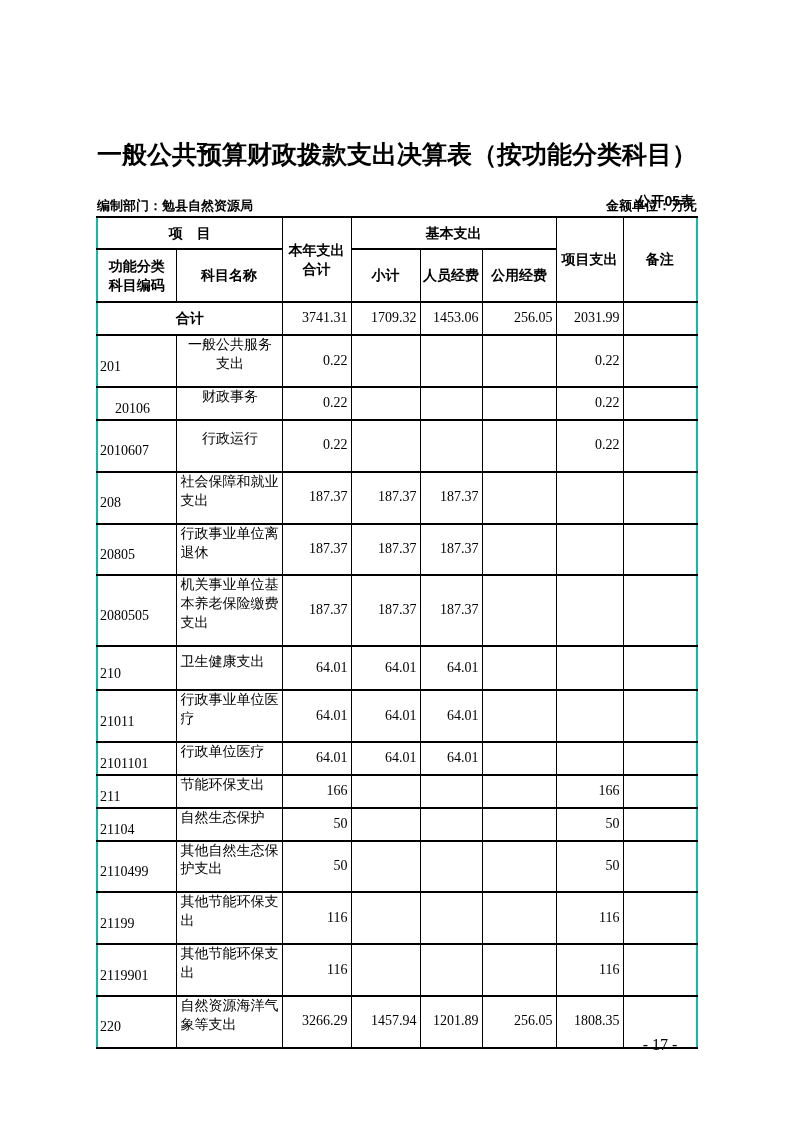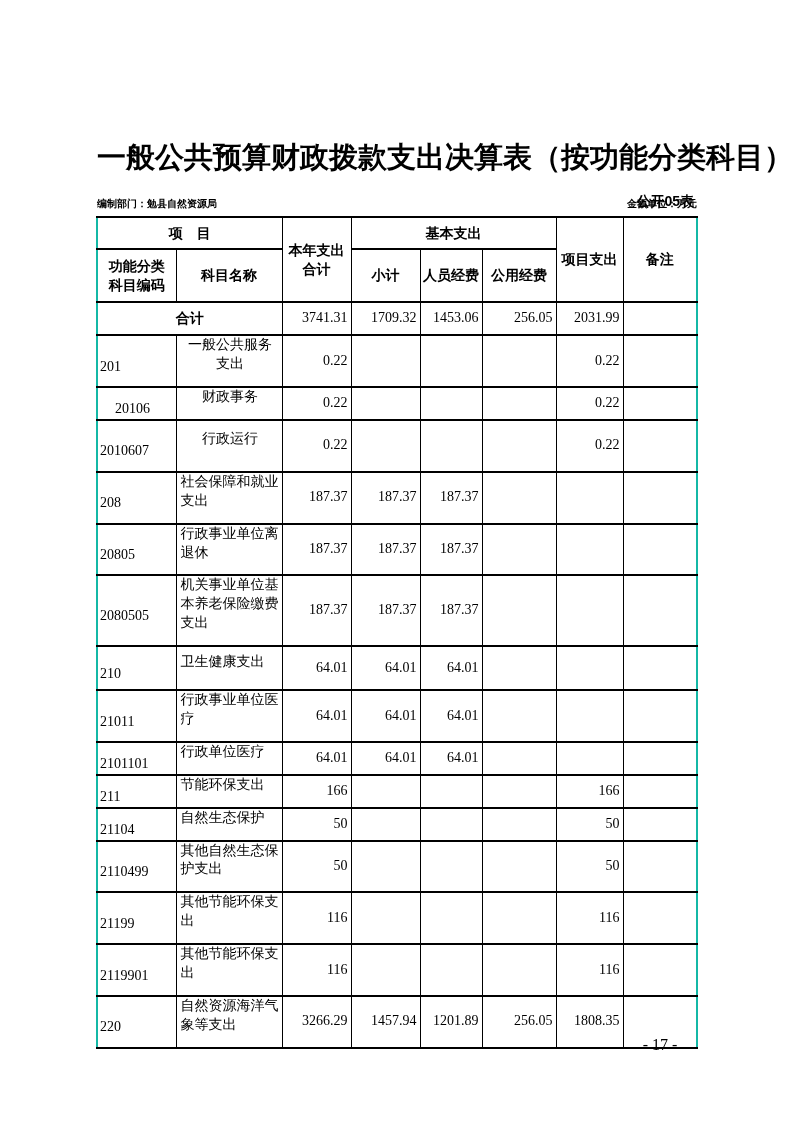--- a/index.html
+++ b/index.html
@@ -10,34 +10,34 @@
     color: #000;
     position: relative;
     overflow: hidden;
   }
   .page { position: relative; width: 793px; height: 1122px; background: #fff; }
 
   .title {
     position: absolute; left: 97px; top: 138px; width: 600px;
     text-align: center;
     font-family: "Liberation Sans", "DejaVu Sans", sans-serif;
-    font-weight: bold; font-size: 29px; letter-spacing: 0px;
+    font-weight: bold; font-size: 25px; letter-spacing: 0px;
     white-space: nowrap;
   }
   .table-code {
     position: absolute; left: 97px; top: 177px; width: 597px;
     text-align: right;
     font-family: "Liberation Sans", "DejaVu Sans", sans-serif;
     font-weight: bold; font-size: 14px; margin-top: 16px;
   }
   .meta-line {
     position: absolute; left: 97px; top: 197px; width: 600px;
     display: flex; justify-content: space-between;
     font-family: "Liberation Sans", "DejaVu Sans", sans-serif;
-    font-weight: bold; font-size: 10px;
+    font-weight: bold; font-size: 13px;
   }
 
   table.budget {
     position: absolute; left: 96px; top: 216px;
     width: 602px;
     border-collapse: collapse;
     table-layout: fixed;
     border: 2px solid #14b8a6;
     font-size: 14px;
   }

